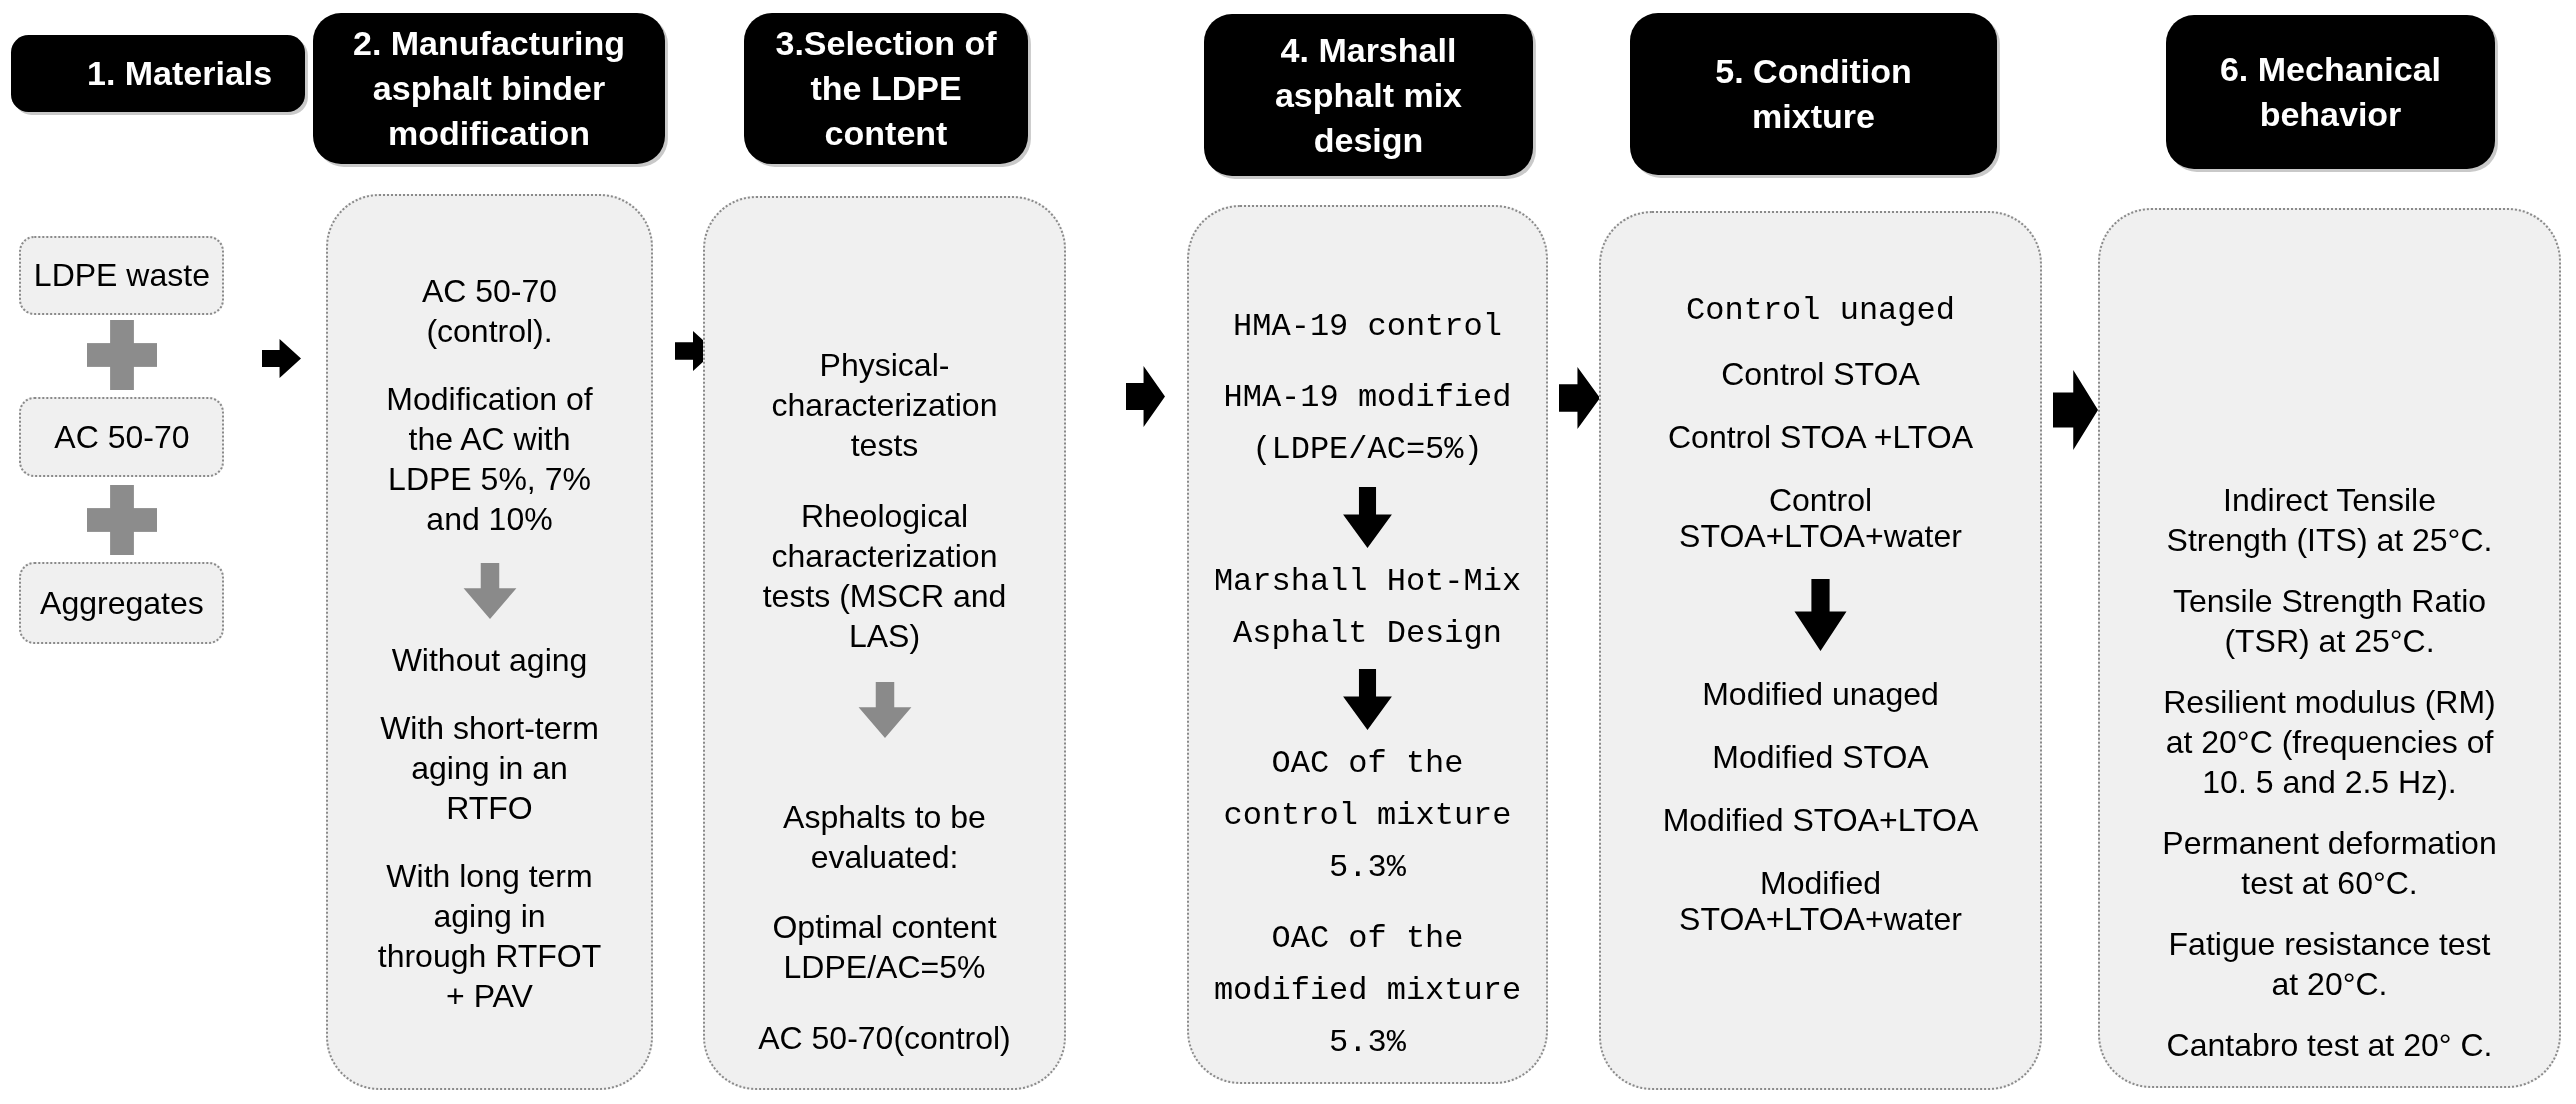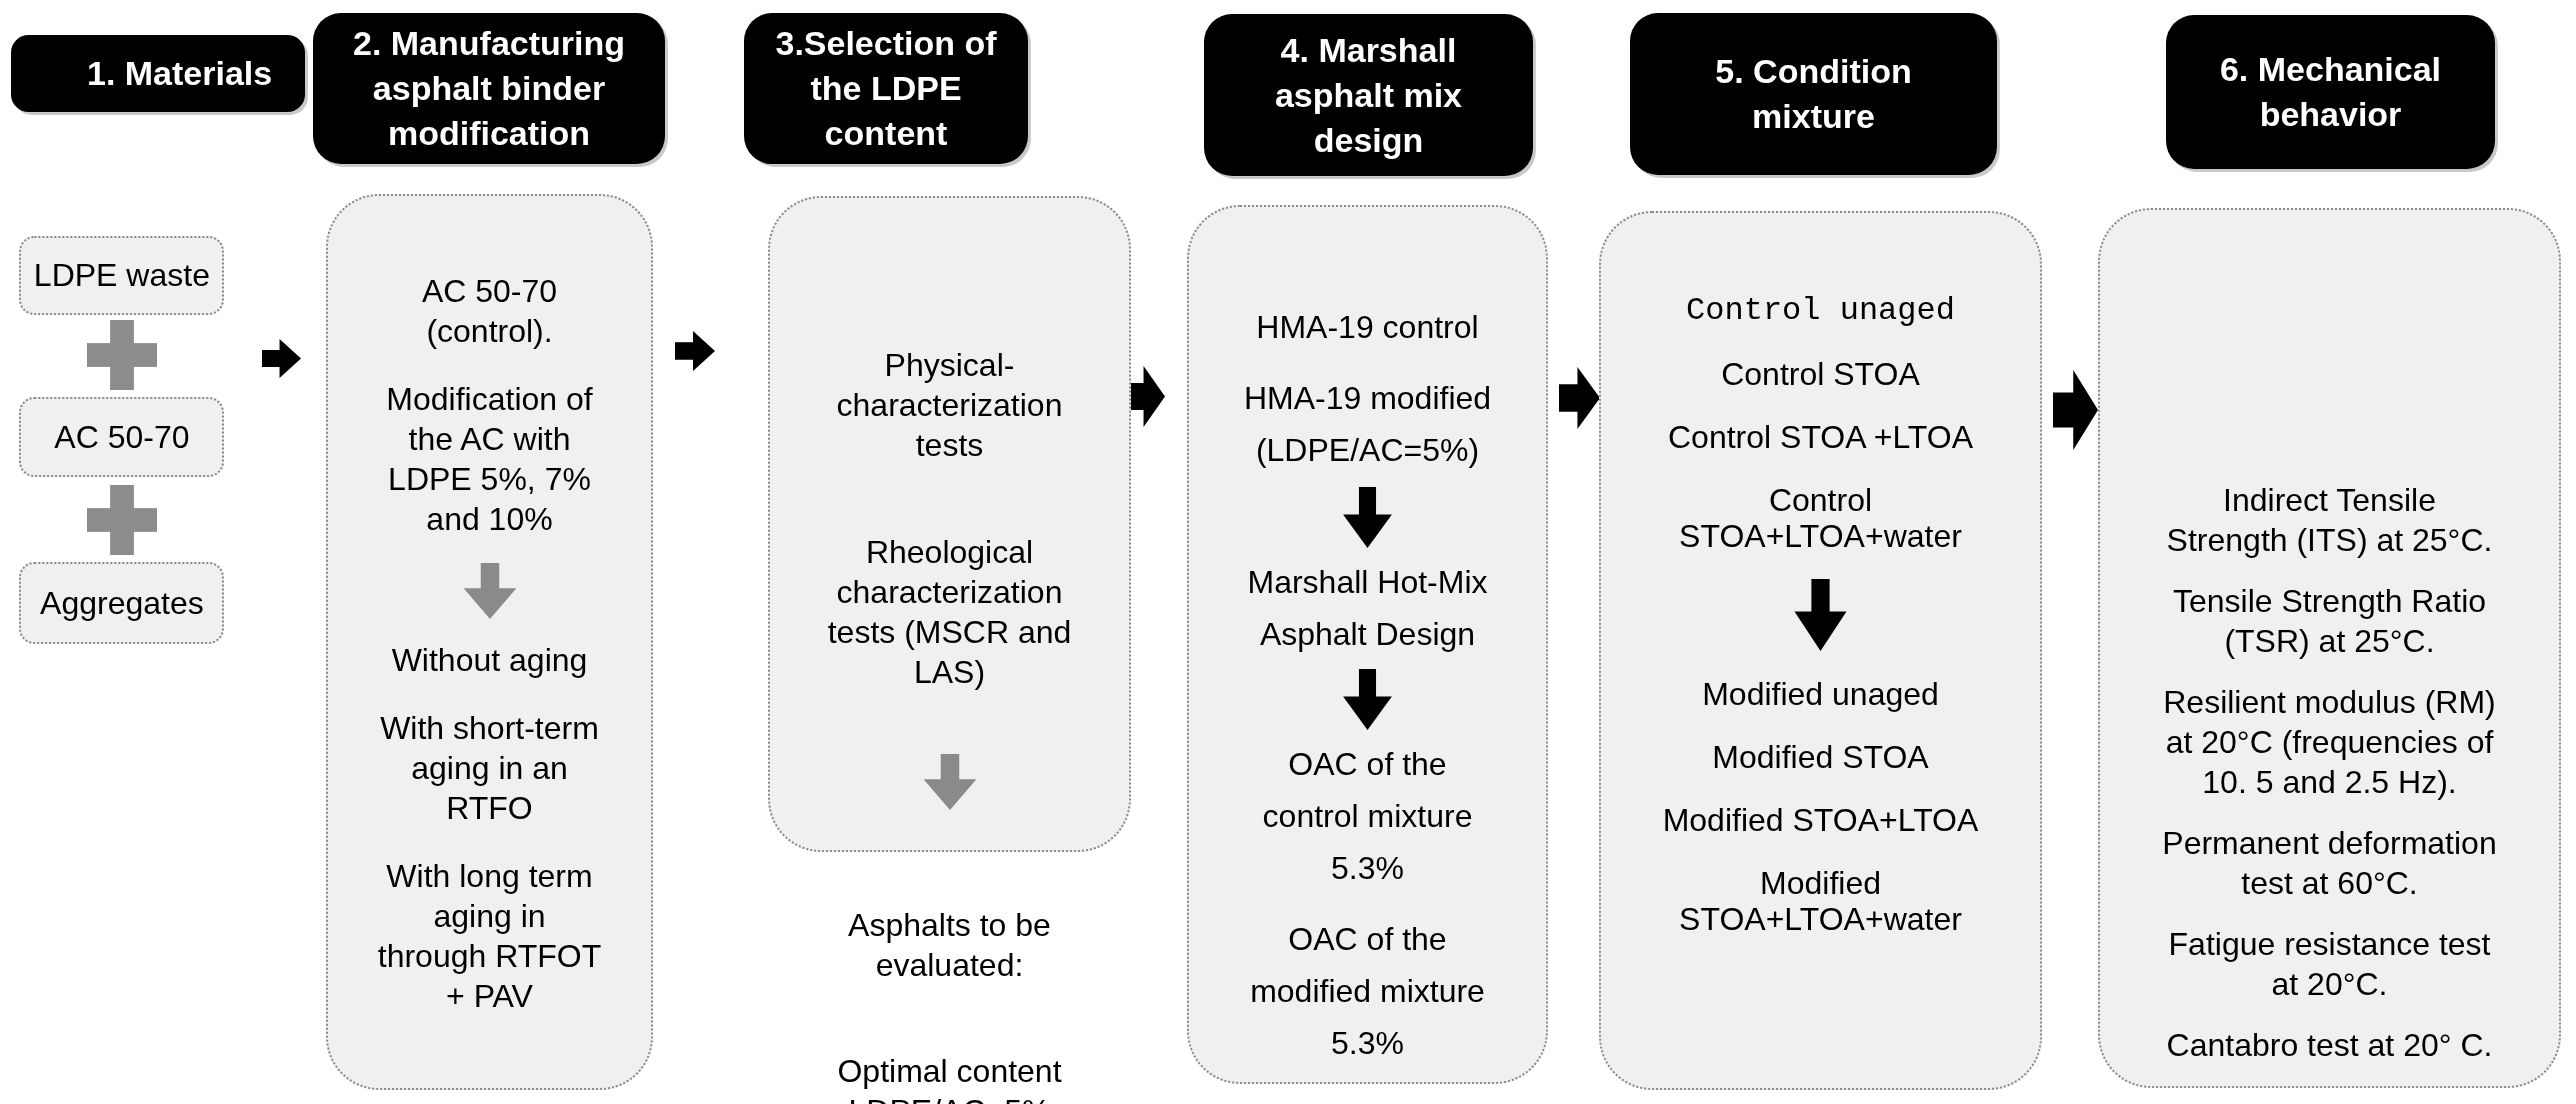--- a/index.html
+++ b/index.html
@@ -136,21 +136,21 @@
 aging in
 through RTFOT
 + PAV</p>
   </div>
 
   <div class="hdr" style="left:744px;top:13px;width:284px;height:151px;">
     <span>3.Selection of
 the LDPE
 content</span>
   </div>
-  <div class="box" style="left:768px;top:196px;width:363px;height:656px;padding:147px 17.6px 0 17.6px;gap:36px;">
+  <div class="box" style="left:703px;top:196px;width:363px;height:894px;padding:147px 17.6px 0 17.6px;">
     <p class="para" style="line-height:40px;margin-bottom:30.5px;">Physical-
 characterization
 tests</p>
     <p class="para" style="line-height:40px;margin-bottom:26px;">Rheological
 characterization
 tests (MSCR and
 LAS)</p>
     <div class="iconflow" style="margin-bottom:59px;">
       <svg width="66" height="56" viewBox="0 0 100 100" preserveAspectRatio="none">
         <polygon points="36,0 64,0 64,45 90,45 50,100 10,45 36,45" fill="#8a8a8a"></polygon>
@@ -161,21 +161,21 @@
     <p class="para" style="line-height:40px;margin-bottom:30.5px;">Optimal content
 LDPE/AC=5%</p>
     <p class="para" style="line-height:40px;">AC 50-70(control)</p>
   </div>
 
   <div class="hdr" style="left:1204px;top:14px;width:329px;height:162px;">
     <span>4. Marshall
 asphalt mix
 design</span>
   </div>
-  <div class="box" style="left:1187px;top:205px;width:361px;height:879px;padding:94px 14.7px 0 14.7px;">
+  <div class="box" style="left:1187px;top:205px;width:361px;height:879px;padding:94px 14.7px 0 14.7px;font-family:Liberation Mono, monospace;">
     <p class="para" style="line-height:52px;margin-bottom:19px;">HMA-19 control</p>
     <p class="para" style="line-height:52px;margin-bottom:10.6px;">HMA-19 modified
 (LDPE/AC=5%)</p>
     <div class="iconflow" style="margin-bottom:8.2px;">
       <svg width="61" height="61" viewBox="0 0 100 100" preserveAspectRatio="none">
         <polygon points="36,0 64,0 64,45 90,45 50,100 10,45 36,45" fill="#000000"></polygon>
       </svg>
     </div>
     <p class="para" style="line-height:52px;margin-bottom:9.4px;">Marshall Hot-Mix
 Asphalt Design</p>

